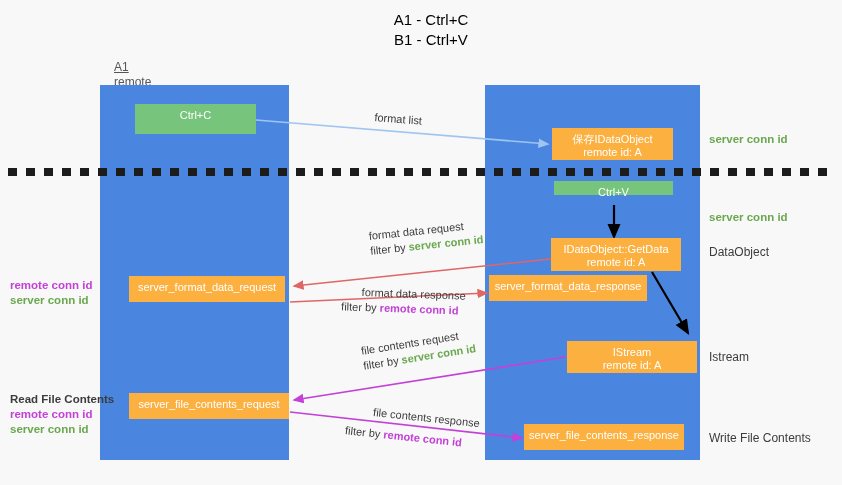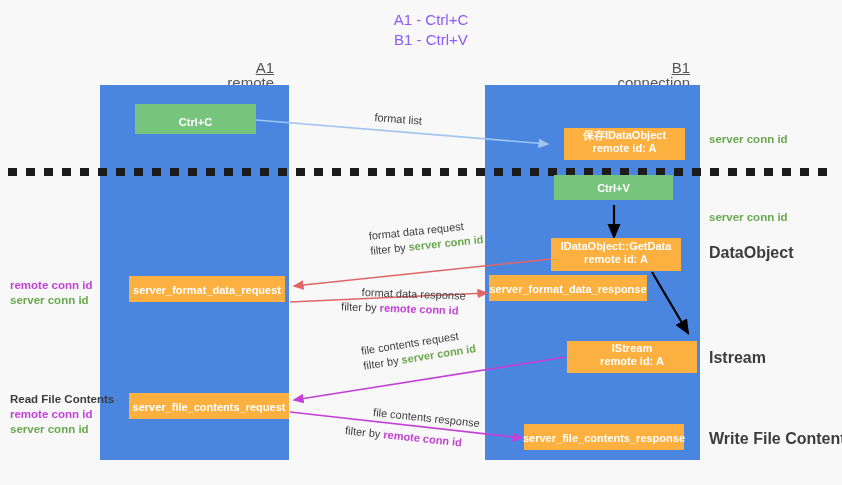--- a/index.html
+++ b/index.html
@@ -22,55 +22,54 @@
   }
 
   
   .title {
     position: absolute;
     left: 0; right: 0;
     top: 10px;
     text-align: center;
     font-size: 15px;
     line-height: 20px;
-    color: #8b5cf6;
+    color: #000000;
     padding-left: 20px;
   }
 
   
   .col-head {
     position: absolute;
-    text-align: right;
-    font-size: 15px;
+    text-align: left;
+    font-size: 12px;
     line-height: 15px;
     color: #555;
     width: 160px;
     text-decoration: underline;
   }
 
   
   .lane {
     position: absolute;
     background: #4a86e0;
   }
 
   
   .node {
     position: absolute;
     box-sizing: border-box;
     display: flex;
     flex-direction: column;
     align-items: center;
-    justify-content: flex-end;
+    justify-content: flex-start;
     text-align: center;
     font-size: 11px;
     line-height: 13px;
     color: #ffffff;
     padding: 5px 4px;
-    font-weight: bold;
   }
   .node.green { background: #77c47c; }
   .node.orange { background: #fbb040; }
   .node .l2 { font-size: 11px; }
 
   
   .edge-label {
     position: absolute;
     font-size: 11px;
     line-height: 15px;
@@ -82,21 +81,21 @@
   .edge-label .purple { color: #c341d6; font-weight: bold; }
 
   
   .side-label {
     position: absolute;
     font-size: 11.5px;
     line-height: 15px;
     white-space: nowrap;
   }
   .side-label.green { color: #6aa84f; font-weight: bold; }
-  .side-label.right-plain { color: #3c3c3c; font-size: 16px; font-weight: bold; }
+  .side-label.right-plain { color: #3c3c3c; font-size: 12px; }
 
   .label-stack { position: absolute; white-space: nowrap; }
   .label-stack div { font-size: 11.5px; line-height: 15px; }
   .label-stack .green { color: #6aa84f; font-weight: bold; }
   .label-stack .purple { color: #c341d6; font-weight: bold; }
   .label-stack .plain { color: #3c3c3c; font-weight: bold; }
 </style>
 </head>
 <body>
 
@@ -104,24 +103,20 @@
 
   <div class="title">
     <div>A1 - Ctrl+C</div>
     <div>B1 - Ctrl+V</div>
   </div>
 
   <div class="col-head" style="left:114px; top:60px;">
     <div>A1</div>
     <div>remote</div>
   </div>
-  <div class="col-head" style="left:530px; top:60px;">
-    <div>B1</div>
-    <div>connection</div>
-  </div>
 
   <div class="lane" style="left:100px; top:85px; width:189px; height:375px;"></div>
   <div class="lane" style="left:485px; top:85px; width:215px; height:375px;"></div>
 
   <svg class="layer-svg" viewBox="0 0 842 485">
     <defs>
       <marker id="ah-blue" markerWidth="7" markerHeight="7" refX="6" refY="3" orient="auto">
         <path d="M0,0 L7,3 L0,6 z" fill="#9fc5f0"></path>
       </marker>
       <marker id="ah-red" markerWidth="7" markerHeight="7" refX="6" refY="3" orient="auto">
@@ -149,26 +144,26 @@
 
     <line x1="290" y1="412" x2="522" y2="438" stroke="#c341d6" stroke-width="1.6" marker-end="url(#ah-purple)"></line>
 
     <line x1="8" y1="172" x2="834" y2="172" stroke="#1c1c1c" stroke-width="8" stroke-dasharray="9 9" stroke-linecap="butt"></line>
   </svg>
 
   <div class="node green" style="left:135px; top:104px; width:121px; height:30px;">
     <div>Ctrl+C</div>
   </div>
 
-  <div class="node orange" style="left:552px; top:128px; width:121px; height:32px;margin-left:12px;">
+  <div class="node orange" style="left:552px; top:128px; width:121px; height:32px;">
     <div>保存IDataObject</div>
     <div class="l2">remote id: A</div>
   </div>
 
-  <div class="node green" style="left:554px; top:175px; width:119px; height:25px;">
+  <div class="node green" style="left:554px; top:181px; width:119px; height:14px;">
     <div>Ctrl+V</div>
   </div>
 
   <div class="node orange" style="left:551px; top:238px; width:130px; height:33px;">
     <div>IDataObject::GetData</div>
     <div class="l2">remote id: A</div>
   </div>
 
   <div class="node orange" style="left:129px; top:276px; width:156px; height:26px;">
     <div>server_format_data_request</div>

